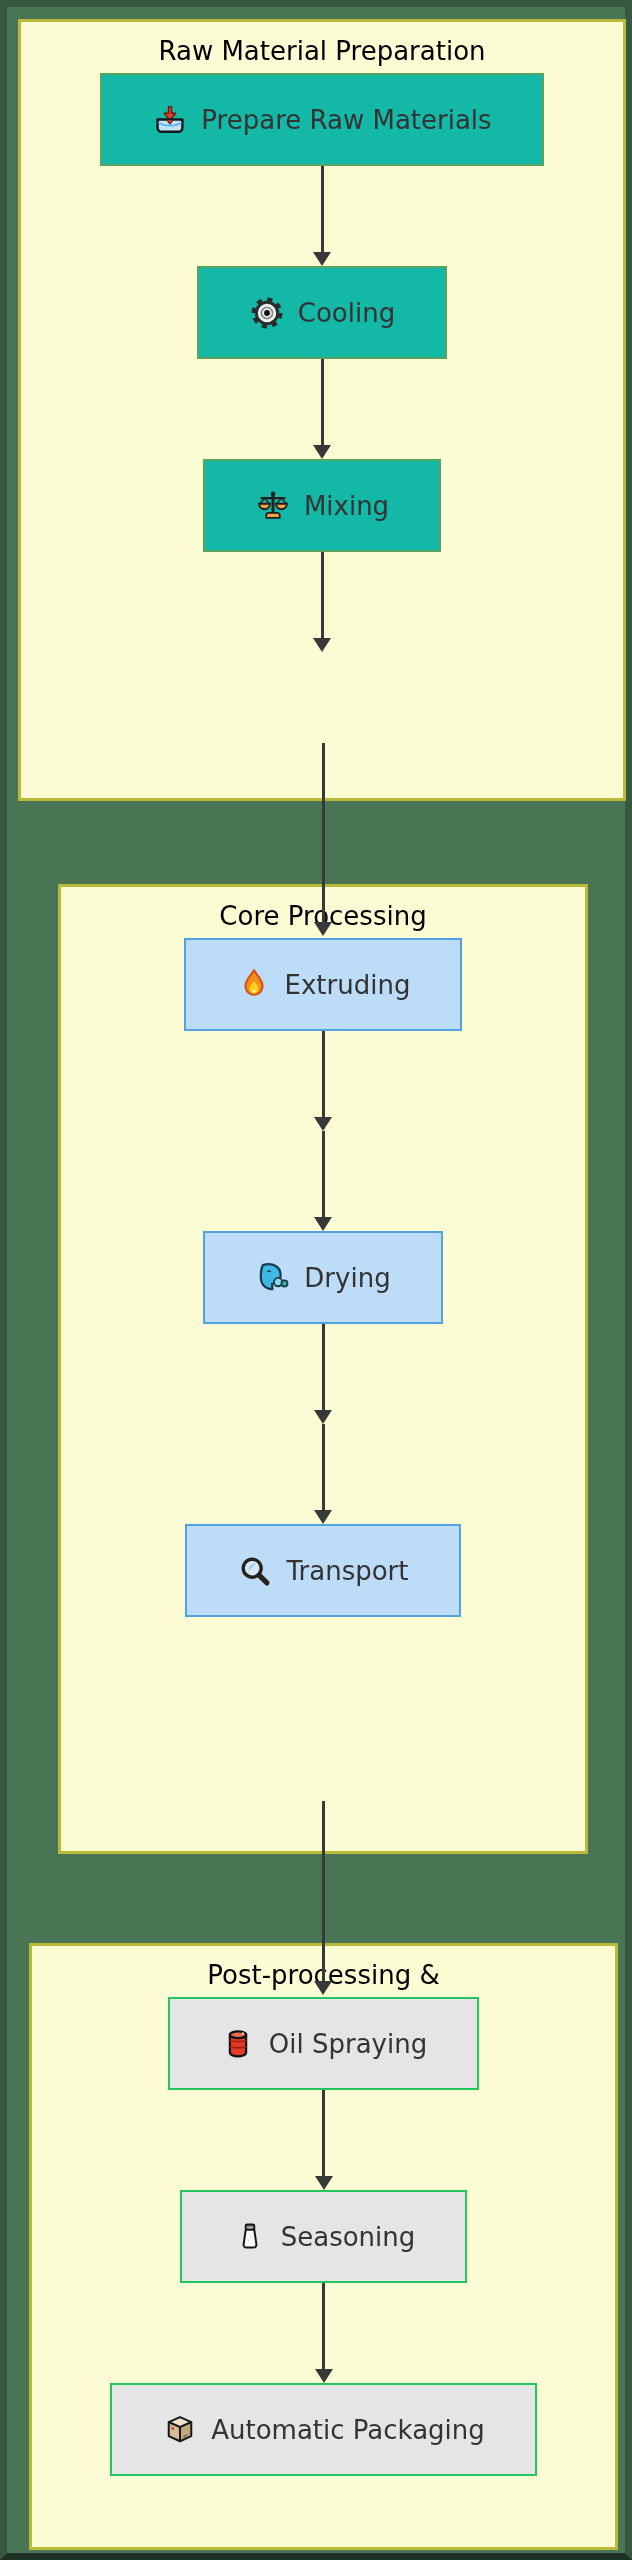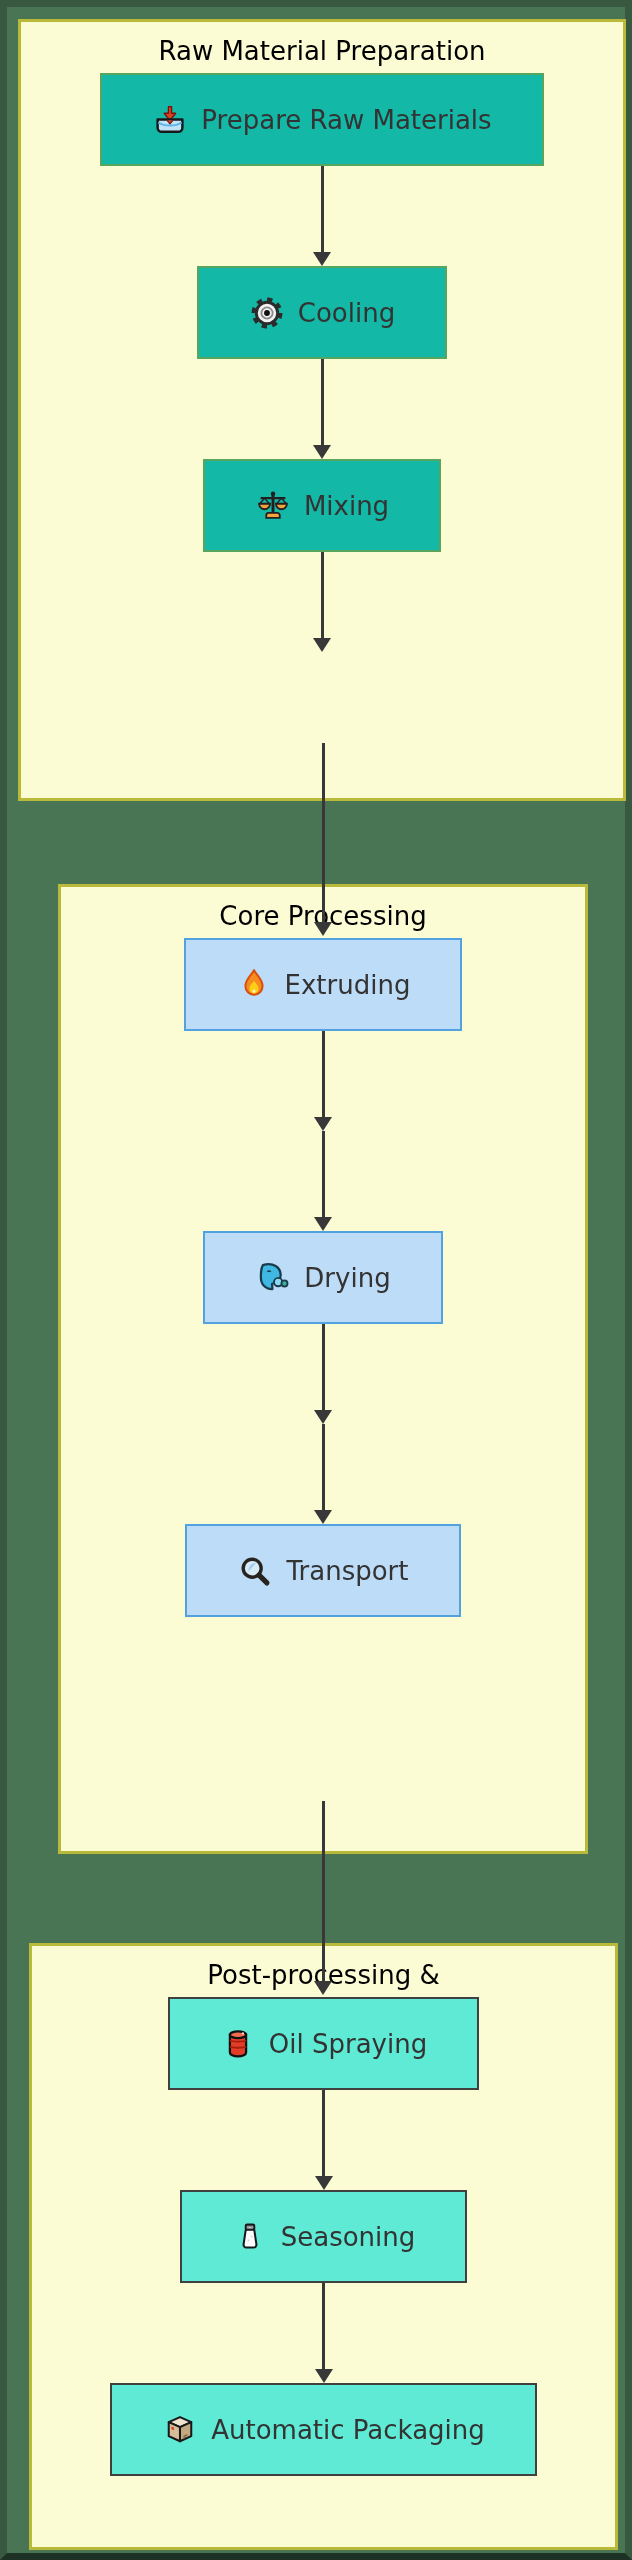--- a/index.html
+++ b/index.html
@@ -23,21 +23,21 @@
     height:40px;padding-top:11px;box-sizing:content-box;
     font-size:26px;color:#000000;text-align:center;line-height:36px;
   }
   .node{
     display:flex;align-items:center;justify-content:center;gap:13px;
     height:93px;padding:0 50px;box-sizing:border-box;
     font-size:26px;color:#333;white-space:nowrap;
   }
   .node.green{background:#14b8a6;border:2px solid #57a55f;}
   .node.blue{background:#bddcf8;border:2px solid #52a1e0;}
-  .node.orange{background:#5eead4;border:2px solid #404040;}
+  .node.orange{background:#e5e5e5;border:2px solid #22c55e;}
   .icon{width:36px;height:36px;flex:0 0 36px;display:inline-flex;}
   .icon svg{width:36px;height:36px;}
   .arrow{
     height:100px;width:20px;
     display:flex;flex-direction:column;align-items:center;
   }
   .arrow .line{width:3px;flex:1;background:#383838;}
   .arrow .head{
     width:0;height:0;
     border-left:9px solid transparent;border-right:9px solid transparent;

